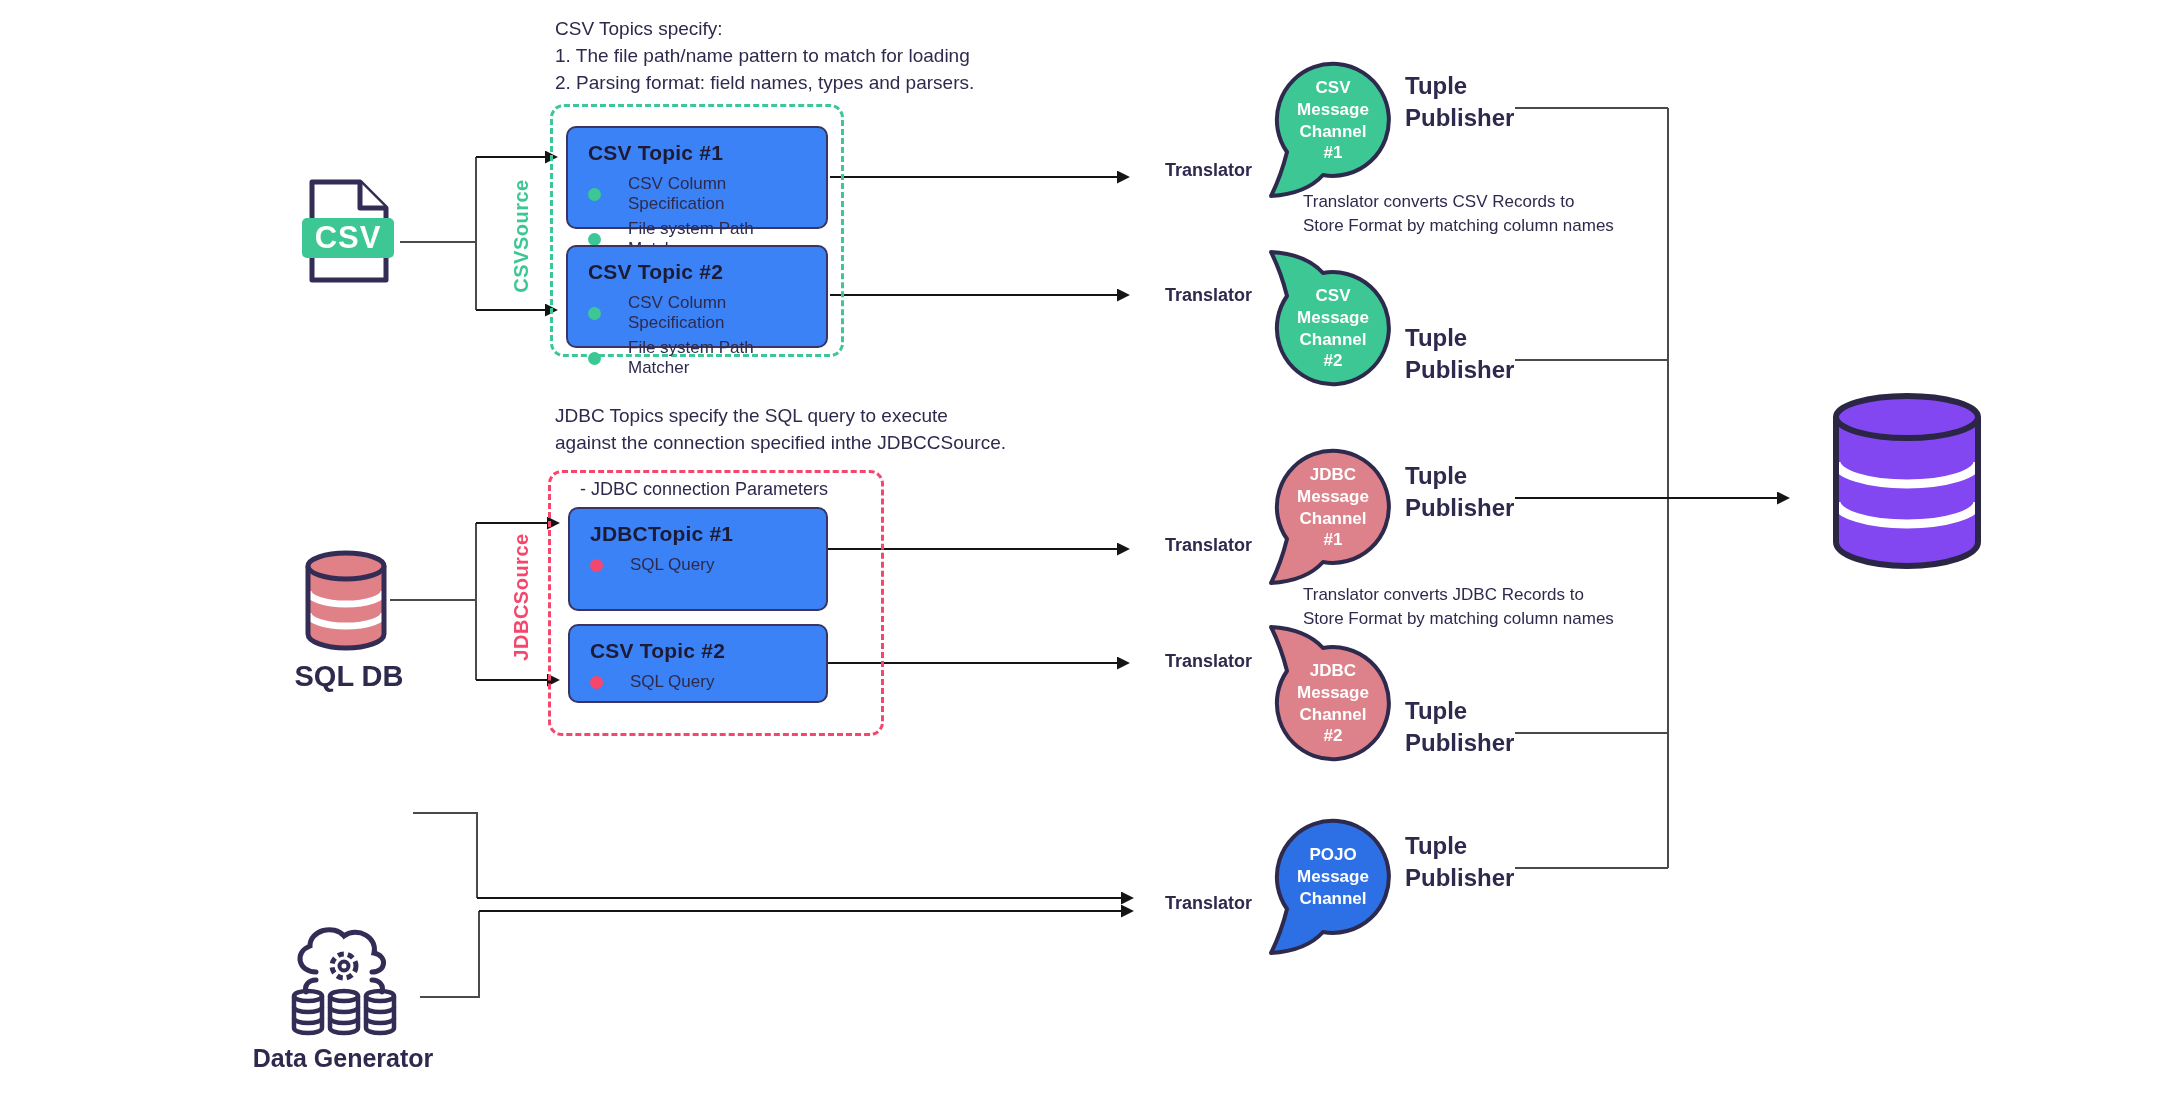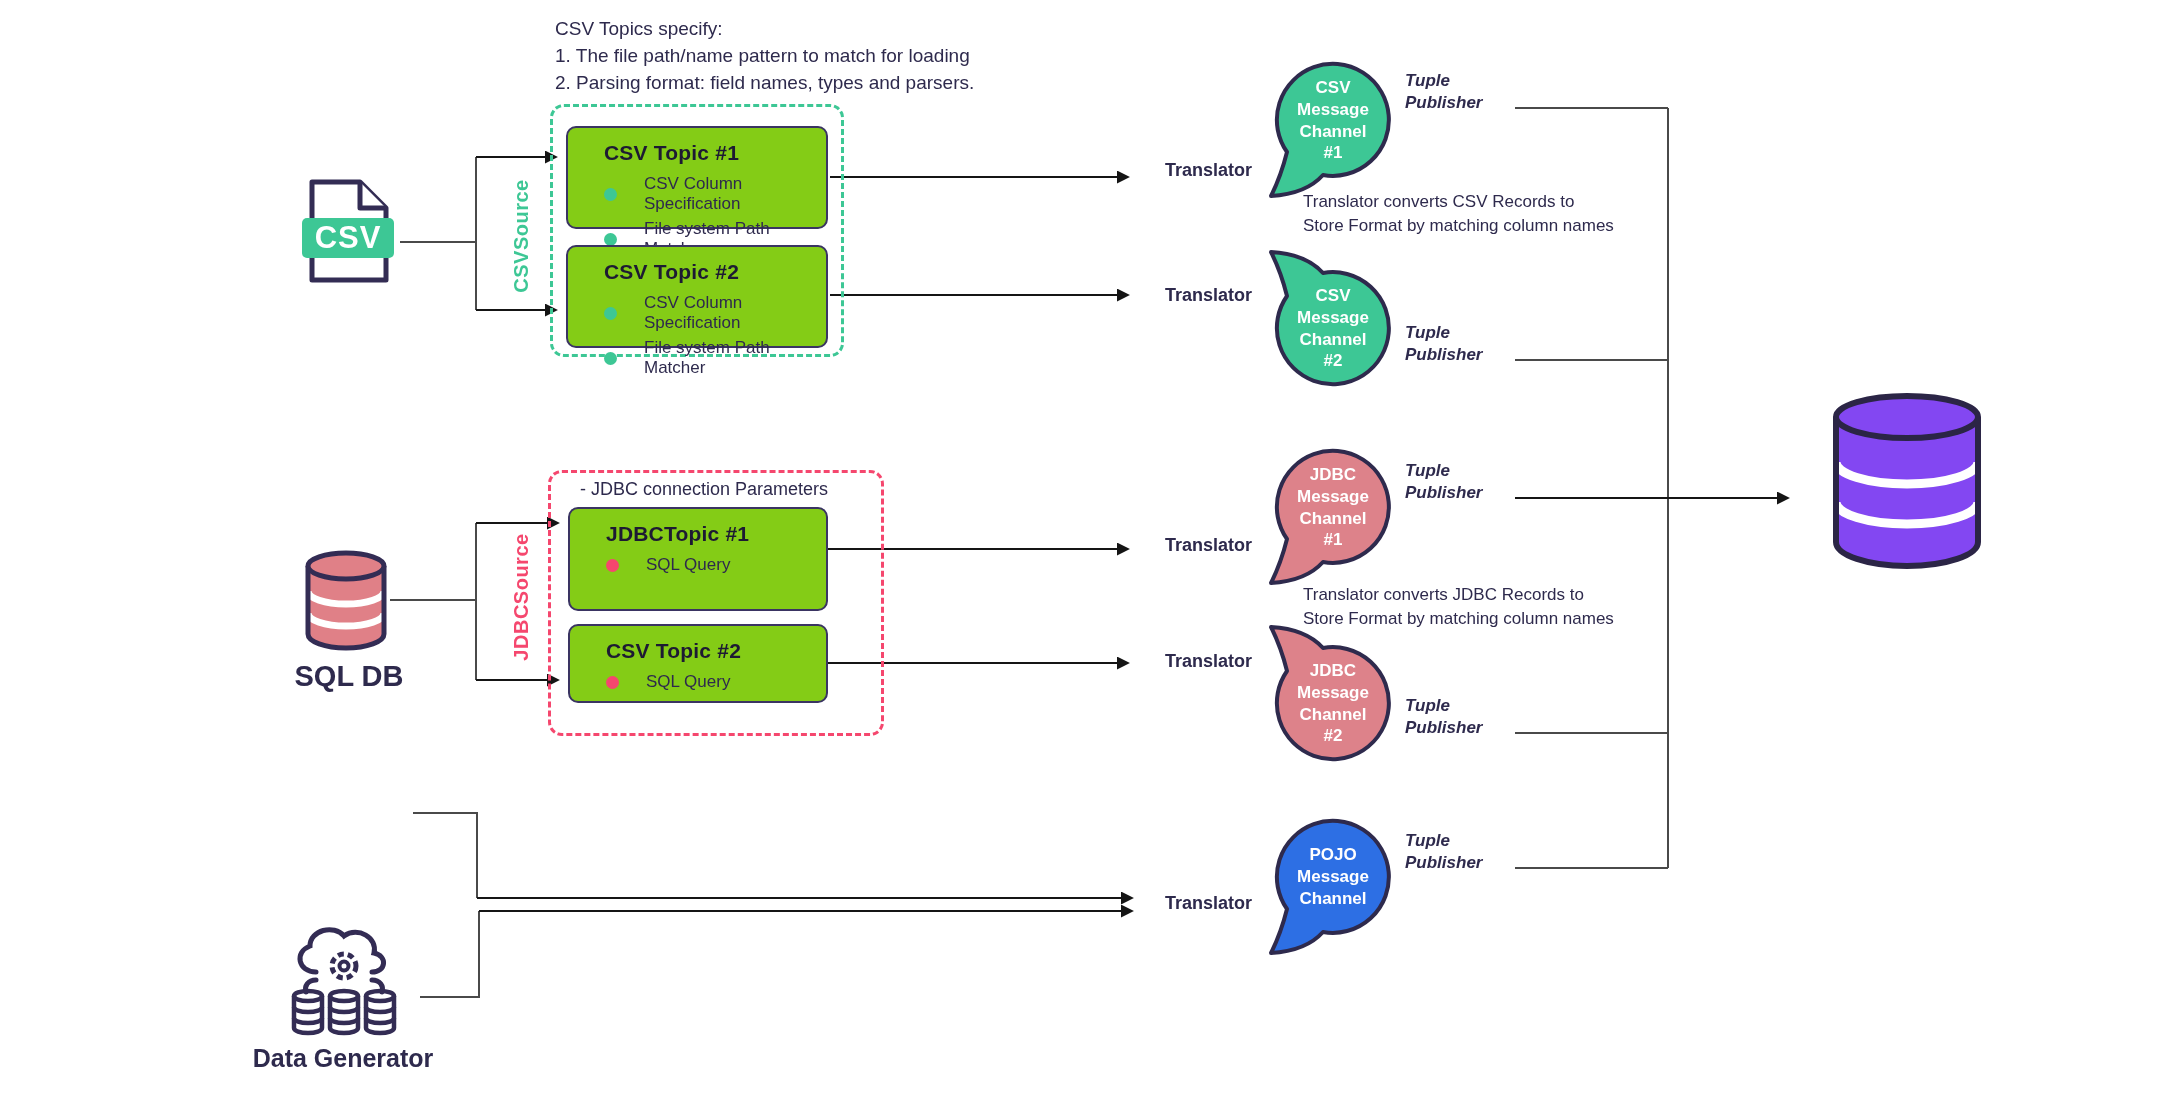--- a/index.html
+++ b/index.html
@@ -2,34 +2,34 @@
 <html><head>
 <meta charset="utf-8">
 <style>
   html,body{margin:0;padding:0;background:#fff;}
   #canvas{position:relative;width:2179px;height:1093px;background:#ffffff;
           font-family:"Liberation Sans",sans-serif;color:#2E2A4D;overflow:hidden;}
   .abs{position:absolute;}
   .note{font-size:19px;line-height:1.42;white-space:pre-line;color:#2E2A4D;}
   .dashed-green{border:3px dashed #3DC795;border-radius:14px;}
   .dashed-red{border:3px dashed #F5476E;border-radius:14px;}
-  .topic-box{background:#84cc16;border:2.5px solid #3A3462;border-radius:10px;
-             padding:13px 18px 10px 36px;box-sizing:border-box;}
+  .topic-box{background:#3b82f6;border:2.5px solid #3A3462;border-radius:10px;
+             padding:13px 18px 10px 20px;box-sizing:border-box;}
   .topic-title{font-weight:bold;font-size:21px;color:#1D1A33;letter-spacing:.2px;}
   .bullets{margin-top:9px;}
   .bullet{display:flex;align-items:center;gap:27px;font-size:17px;color:#2E2A4D;margin-top:5px;}
   .dot{width:13px;height:13px;border-radius:50%;flex:0 0 auto;}
   .dot-green{background:#3DC795;}
   .dot-red{background:#F5476E;}
   .rot{transform:translate(-50%,-50%) rotate(-90deg);font-weight:bold;font-size:20px;
        letter-spacing:.5px;white-space:nowrap;}
   .src-green{color:#3DC795;}
   .src-red{color:#F5476E;}
   .translator{font-weight:bold;font-size:18px;transform:translateY(-50%);white-space:nowrap;}
-  .publisher{font-weight:bold;font-size:17px;line-height:1.32;white-space:pre-line;font-style:italic;}
+  .publisher{font-weight:bold;font-size:24px;line-height:1.32;white-space:pre-line;}
   .caption{font-size:17px;line-height:1.42;white-space:pre-line;}
   .bubble-text{position:absolute;transform:translate(-50%,-50%);width:120px;text-align:center;
                color:#fff;font-weight:bold;font-size:17px;line-height:1.28;white-space:pre-line;}
   .f-green{fill:#3DC795;}
   .f-pink{fill:#DD828A;}
   .f-blue{fill:#2D6FE4;}
   .badge{background:#3DC795;border-radius:5px;color:#fff;font-weight:bold;font-size:31px;
          letter-spacing:1px;display:flex;align-items:center;justify-content:center;}
   .big-label{font-weight:bold;color:#2E2A4D;transform:translateX(-50%);white-space:nowrap;}
   .jms-label{color:#DC8B2C;font-size:31px;letter-spacing:2px;transform:translateX(-50%);}
@@ -148,20 +148,22 @@
         <span class="dot dot-green"></span>
         <span>CSV Column Specification</span>
       </div>
       <div class="bullet">
         <span class="dot dot-green"></span>
         <span>File system Path Matcher</span>
       </div>
     </div>
   </div>
 
+  <div class="note abs" style="left:555px;top:403px">JDBC Topics specify the SQL query to execute
+against the connection specified inthe JDBCCSource.</div>
 
   <div class="rot src-red abs" style="left:521px;top:597px">JDBCSource</div>
 
   <div class="dashed-red abs" style="left:548px;top:470px;width:336px;height:266px;box-sizing:border-box"></div>
 
   <div class="note abs" style="left:580px;top:477px;font-size:18px">- JDBC connection Parameters</div>
 
   <div class="topic-box abs" style="left:568px;top:507px;width:260px;height:104px">
     <div class="topic-title">JDBCTopic #1</div>
     <div class="bullets">

